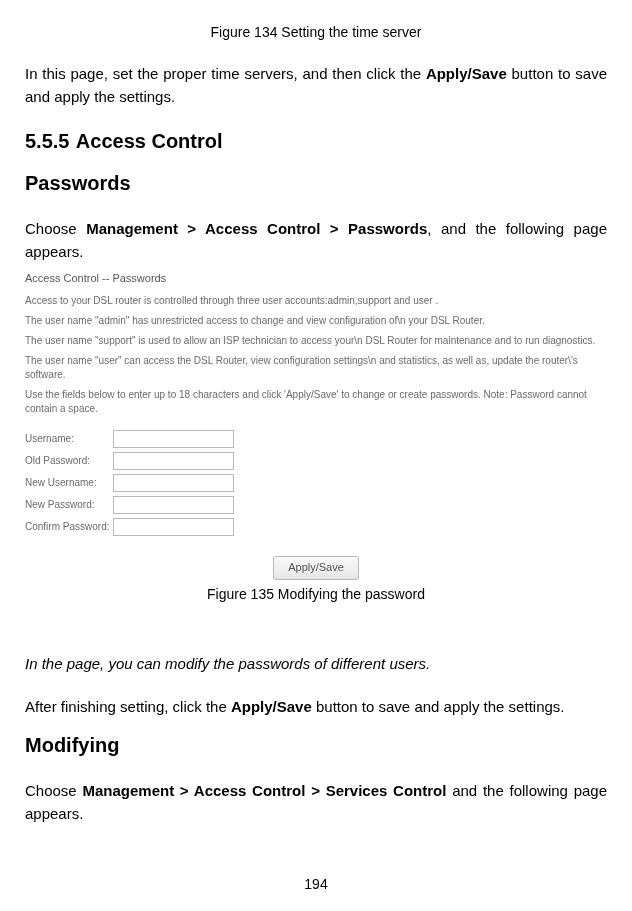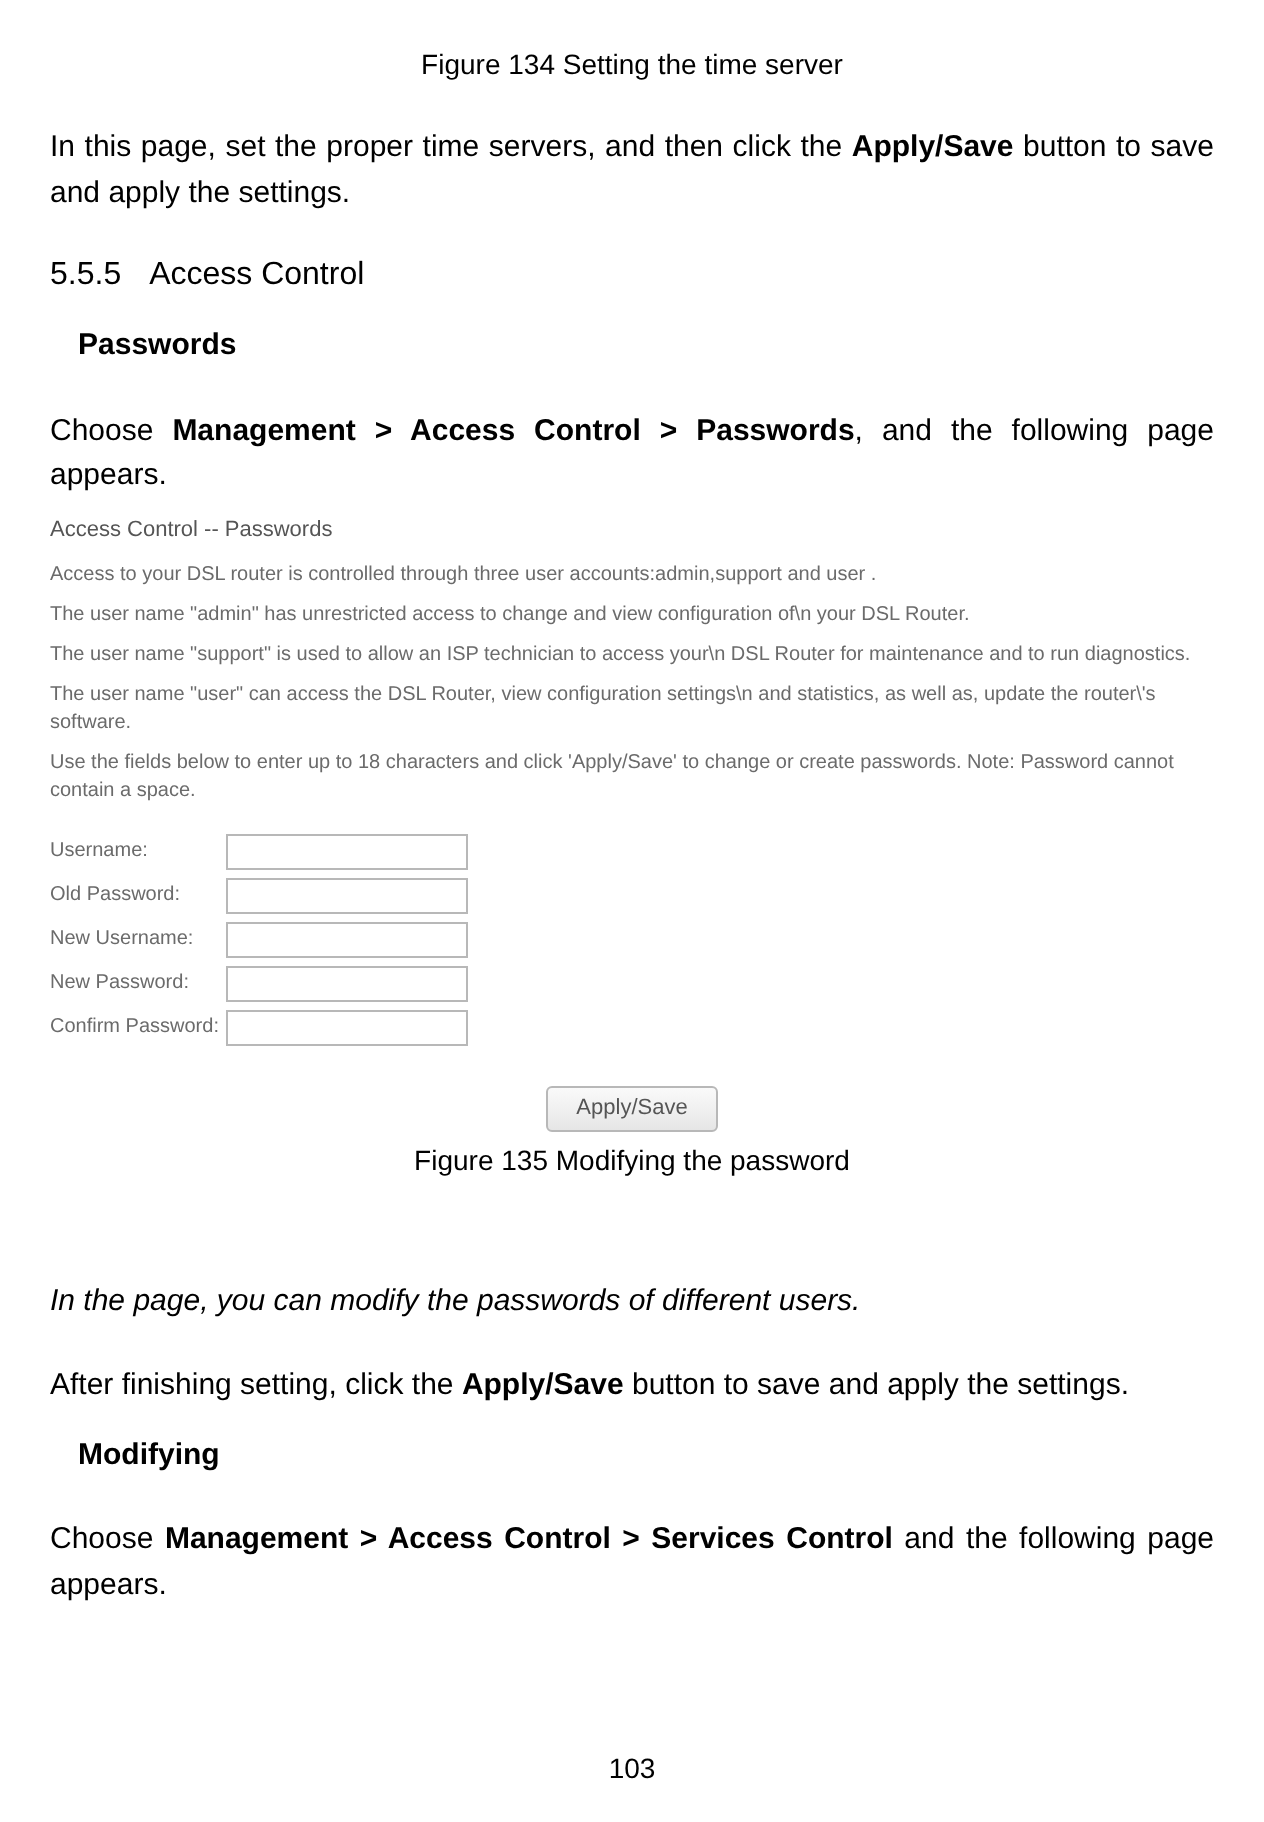--- a/index.html
+++ b/index.html
@@ -18,29 +18,29 @@
       text-align: center;
       font-size: 14px;
       margin: 2px 0 6px 0;
     }
     .body-text {
       text-align: justify;
       margin: 20px 0 8px 0;
     }
     .bold { font-weight: bold; }
     h2.section {
-      font-size: 16px;
-      font-weight: normal;
+      font-size: 20px;
+      font-weight: bold;
       margin: 18px 0 10px 0;
     }
     h2.section .num { display: inline-block; min-width: 46px; }
     h3.subsection {
-      font-size: 15px;
+      font-size: 20px;
       font-weight: bold;
-      margin: 12px 0 8px 14px;
+      margin: 12px 0 8px 0;
     }
     
     .panel {
       border: none;
       margin: 6px 0 4px 0;
       font-family: Arial, sans-serif;
       color: #6b6b6b;
       font-size: 10px;
       line-height: 1.4;
     }
@@ -169,16 +169,16 @@
 </p>
 
 
 <h3 class="subsection">Modifying</h3>
 
 <p class="body-text">
   <span>Choose </span><span class="bold">Management &gt; Access Control &gt; Services Control</span><span> and the following page appears.</span>
 </p>
 
 
-<div class="page-number">103</div>
+<div class="page-number">194</div>
 
 
 
 
 </body></html>

